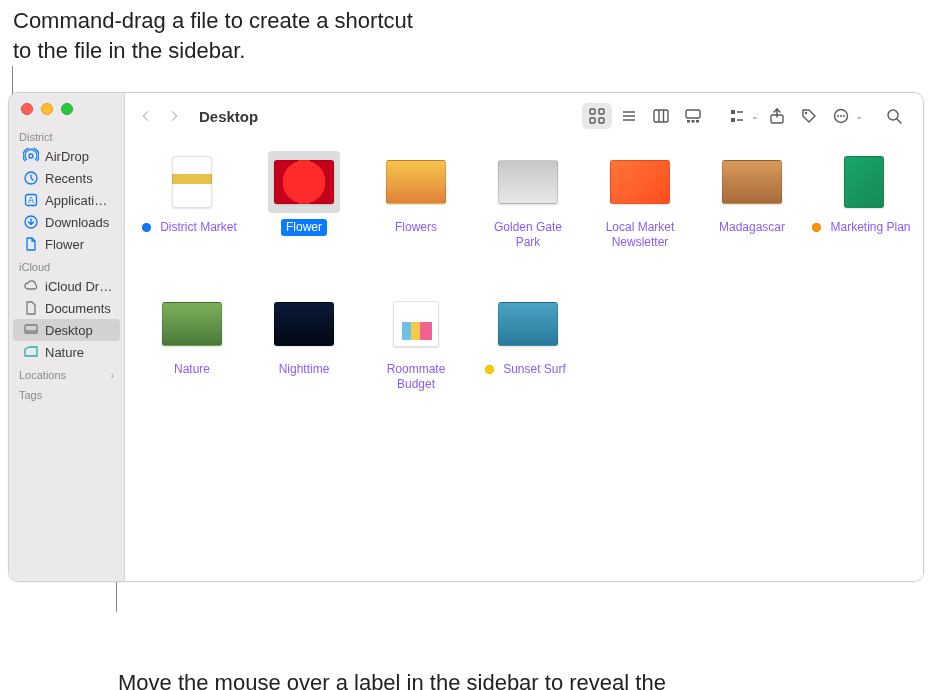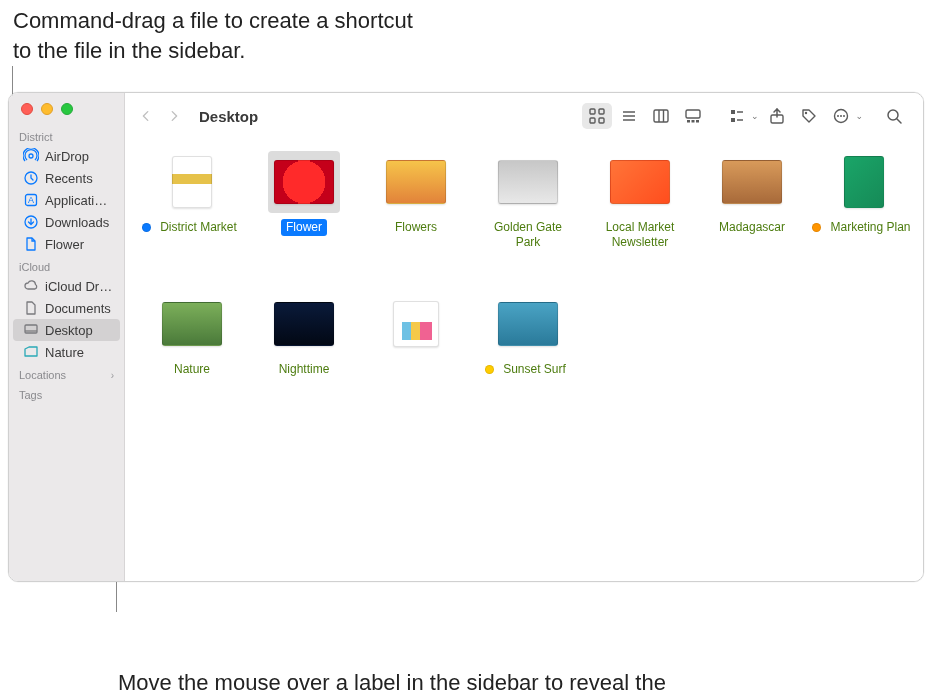--- a/index.html
+++ b/index.html
@@ -180,21 +180,21 @@
     gap: 4px;
     margin-top: 6px;
     max-width: 106px;
   }
   .ftag {
     width: 9px; height: 9px; border-radius: 50%; flex-shrink: 0;
     border: 0.5px solid rgba(0,0,0,0.1);
   }
   .fname {
     font-size: 12px;
-    color: #4d7c0f;
+    color: #8b5cf6;
     text-align: center;
     line-height: 1.25;
     padding: 1px 5px;
     border-radius: 3px;
   }
   .file.selected .fname { background: #0a7aff; color: #fff; }
 
   
   .th-district { background: linear-gradient(#fff 35%, #e6c24a 35% 55%, #fff 55%); }
   .th-flower { background: radial-gradient(circle at 50% 50%, #ff2a2a 0 60%, #c4001a 60%), #a00018; }
@@ -495,20 +495,23 @@
             <div class="thumb th-night"></div>
           </div>
           <div class="fname-row">
             <span class="fname">Nighttime</span>
           </div>
         </div>
         <div class="file">
           <div class="thumb-wrap">
             <div class="thumb th-roommate square"></div>
           </div>
+          <div class="fname-row">
+            <span class="fname">Roommate Budget</span>
+          </div>
         </div>
         <div class="file">
           <div class="thumb-wrap">
             <div class="thumb th-sunset"></div>
           </div>
           <div class="fname-row">
             <span class="ftag" style="background:#ffcc00"></span>
             <span class="fname">Sunset Surf</span>
           </div>
         </div>

